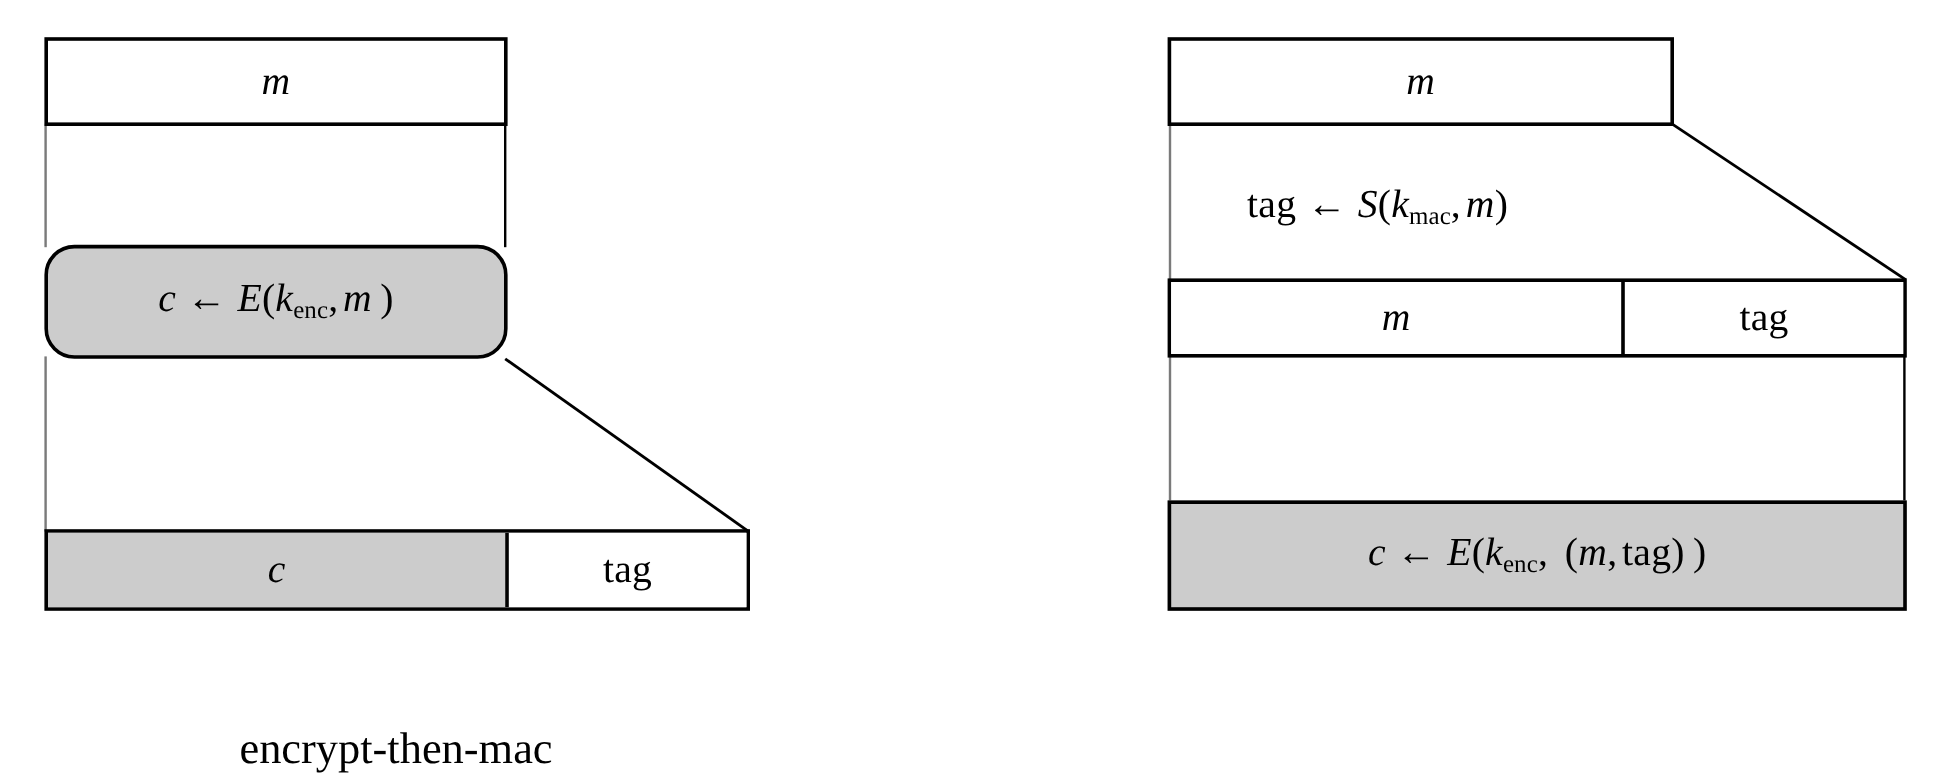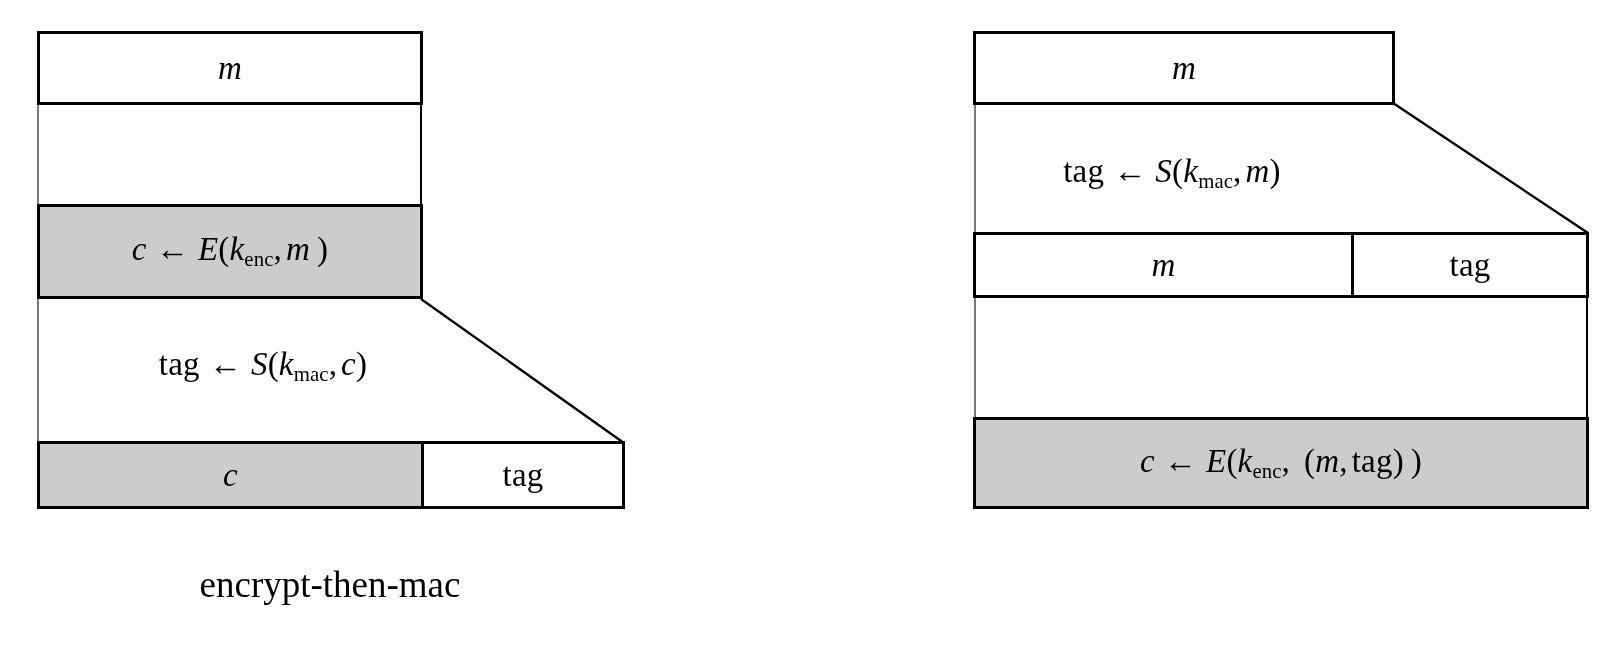--- a/index.html
+++ b/index.html
@@ -90,20 +90,21 @@
   .formula.centered {
     text-align: center;
     transform: translateX(-50%);
   }
   .caption {
     position: absolute;
     white-space: nowrap;
     font-size: 37px;
     text-align: right;
     transform: translateX(-50%);
+    margin-top: 40px;
   }
 
   
   .mi { font-style: italic; font-family: "Liberation Serif", "DejaVu Serif", serif; }
   .mtxt { font-style: normal; }
   .sub {
     font-size: 0.63em;
     font-style: normal;
     vertical-align: -0.28em;
     letter-spacing: 0.1px;
@@ -120,33 +121,30 @@
   <div class="connector" style="left:37px; top:103px; height:103px;"></div>
 
   <div class="connector right" style="left:420px; top:103px; height:103px;"></div>
 
   <div class="connector" style="left:37px; top:297px; height:146px;"></div>
 
   <div class="box" style="left:37px; top:31px; width:386px; height:74px;">
     <span class="formula mi" style="position:static; transform:none; font-size:33px;">m</span>
   </div>
 
-  <div class="box shaded" style="left:37px; top:204px; width:386px; height:95px;">
+  <div class="box shaded" style="left:37px; top:204px; width:386px; height:95px;border-radius:25px;">
     <span class="formula" style="position:static; transform:none;">
       <span class="mi">c</span><span class="sp"></span><span class="arrow">←</span><span class="sp"></span><span class="mi">E</span><span class="mtxt">(</span><span class="mi">k</span><span class="sub">enc</span><span class="mtxt">,</span><span class="spn"></span><span class="mi">m</span><span class="sp"></span><span class="mtxt">)</span>
     </span>
   </div>
 
   <svg class="diagonal" style="left:0px; top:0px; width:1614px; height:648px;">
     <line x1="421" y1="299" x2="624" y2="443"></line>
   </svg>
 
-  <div class="formula centered" style="left:263px; top:348px;">
-    <span class="mtxt">tag</span><span class="sp"></span><span class="arrow">←</span><span class="sp"></span><span class="mi">S</span><span class="mtxt">(</span><span class="mi">k</span><span class="sub">mac</span><span class="mtxt">,</span><span class="spn"></span><span class="mi">c</span><span class="mtxt">)</span>
-  </div>
 
   <div class="split" style="left:37px; top:441px; width:588px; height:68px;">
     <div class="cell shaded" style="width:381px;">
       <span class="formula mi" style="position:static; transform:none;">c</span>
     </div>
     <div class="cell" style="flex:1;">
       <span class="formula mtxt" style="position:static; transform:none;">tag</span>
     </div>
   </div>
 
@@ -159,21 +157,21 @@
   <div class="connector right" style="left:1586px; top:297px; height:121px;"></div>
 
   <div class="box" style="left:973px; top:31px; width:422px; height:74px;">
     <span class="formula mi" style="position:static; transform:none;">m</span>
   </div>
 
   <svg class="diagonal" style="left:0px; top:0px; width:1614px; height:648px;">
     <line x1="1393" y1="103" x2="1588" y2="233"></line>
   </svg>
 
-  <div class="formula centered" style="left:1172px; top:155px;">
+  <div class="formula centered" style="left:1148px; top:155px;">
     <span class="mtxt">tag</span><span class="sp"></span><span class="arrow">←</span><span class="sp"></span><span class="mi">S</span><span class="mtxt">(</span><span class="mi">k</span><span class="sub">mac</span><span class="mtxt">,</span><span class="spn"></span><span class="mi">m</span><span class="mtxt">)</span>
   </div>
 
   <div class="split" style="left:973px; top:232px; width:616px; height:66px;">
     <div class="cell" style="width:375px;">
       <span class="formula mi" style="position:static; transform:none;">m</span>
     </div>
     <div class="cell" style="flex:1;">
       <span class="formula mtxt" style="position:static; transform:none;">tag</span>
     </div>

